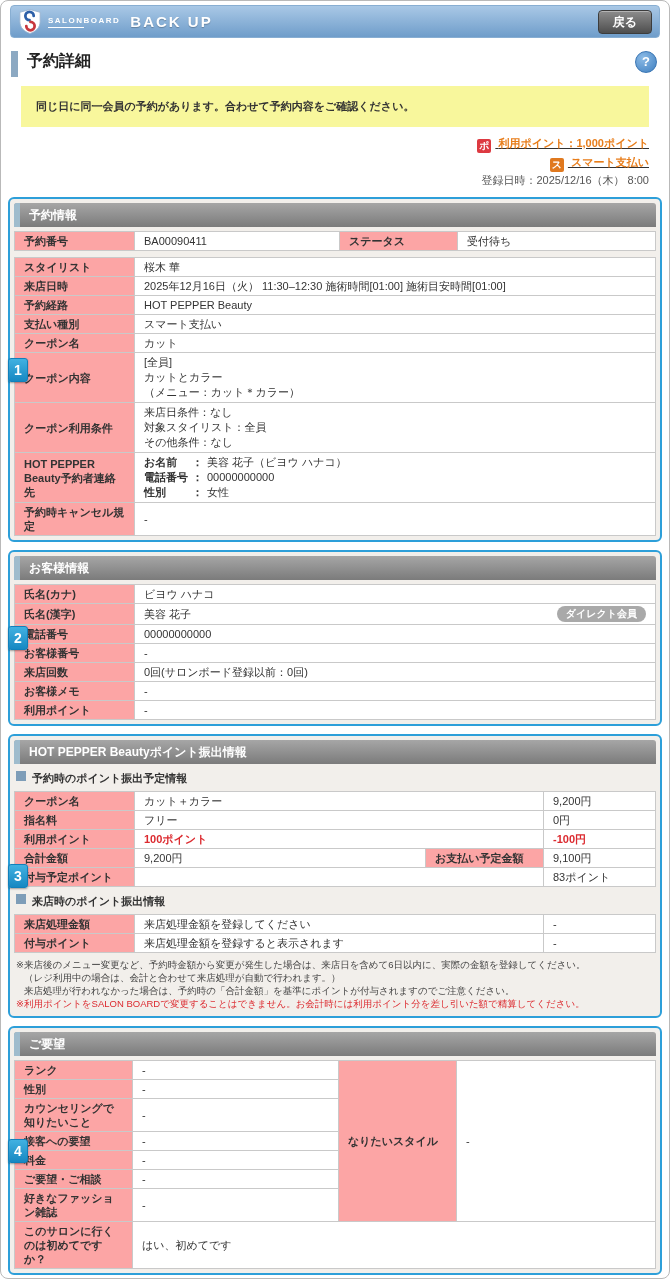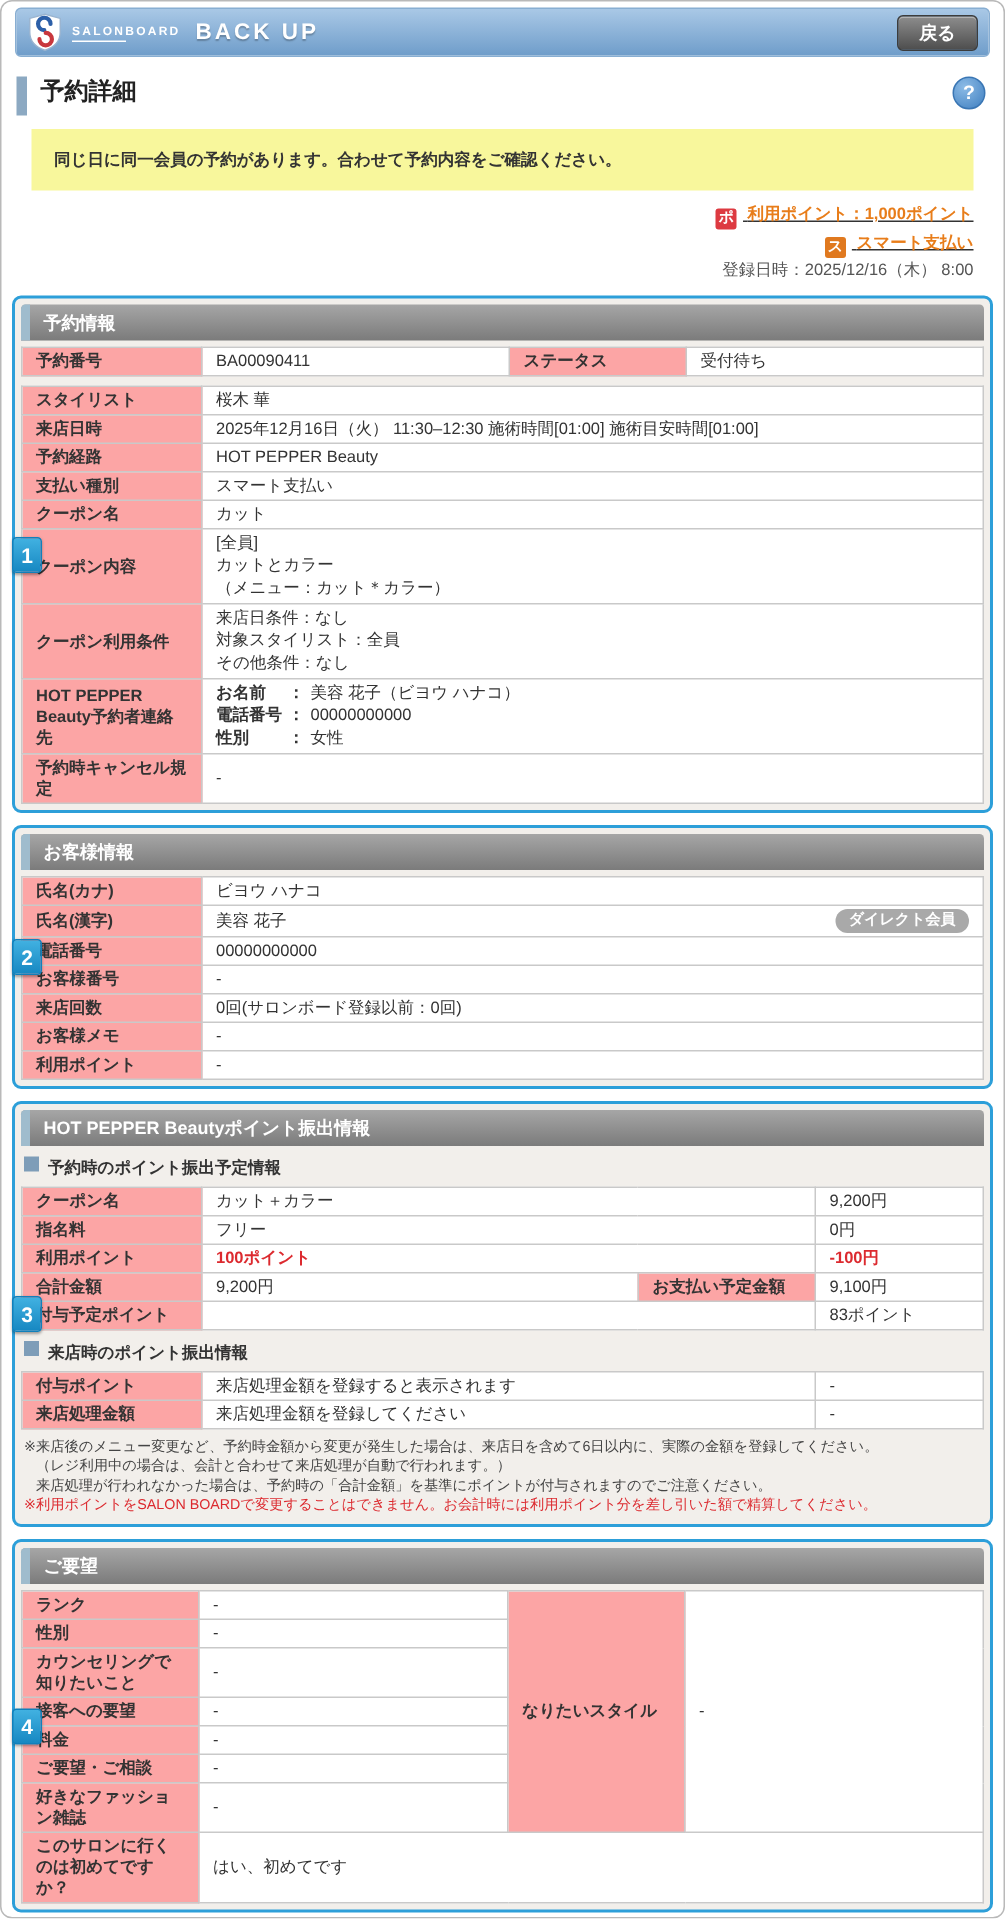--- a/index.html
+++ b/index.html
@@ -317,27 +317,27 @@
       <span>来店時のポイント振出情報</span>
     </div>
     <table class="tbl">
       <colgroup>
           <col class="c-label">
           <col>
           <col class="c-num">
         </colgroup>
       <tbody>
           <tr>
+        <th>来店処理金額</th>
+        <td>来店処理金額を登録してください</td>
+        <td class="num">-</td>
+      </tr>
+      <tr>
         <th>付与ポイント</th>
         <td>来店処理金額を登録すると表示されます</td>
-        <td class="num">-</td>
-      </tr>
-      <tr>
-        <th>来店処理金額</th>
-        <td>来店処理金額を登録してください</td>
         <td class="num">-</td>
       </tr>
     </tbody>
       </table>
 
     <div class="notes">
       <div>※来店後のメニュー変更など、予約時金額から変更が発生した場合は、来店日を含めて6日以内に、実際の金額を登録してください。</div>
       <div style="padding-left:8px;">（レジ利用中の場合は、会計と合わせて来店処理が自動で行われます。）</div>
       <div style="padding-left:8px;">来店処理が行われなかった場合は、予約時の「合計金額」を基準にポイントが付与されますのでご注意ください。</div>
       <div class="red-note">※利用ポイントをSALON BOARDで変更することはできません。お会計時には利用ポイント分を差し引いた額で精算してください。</div>

